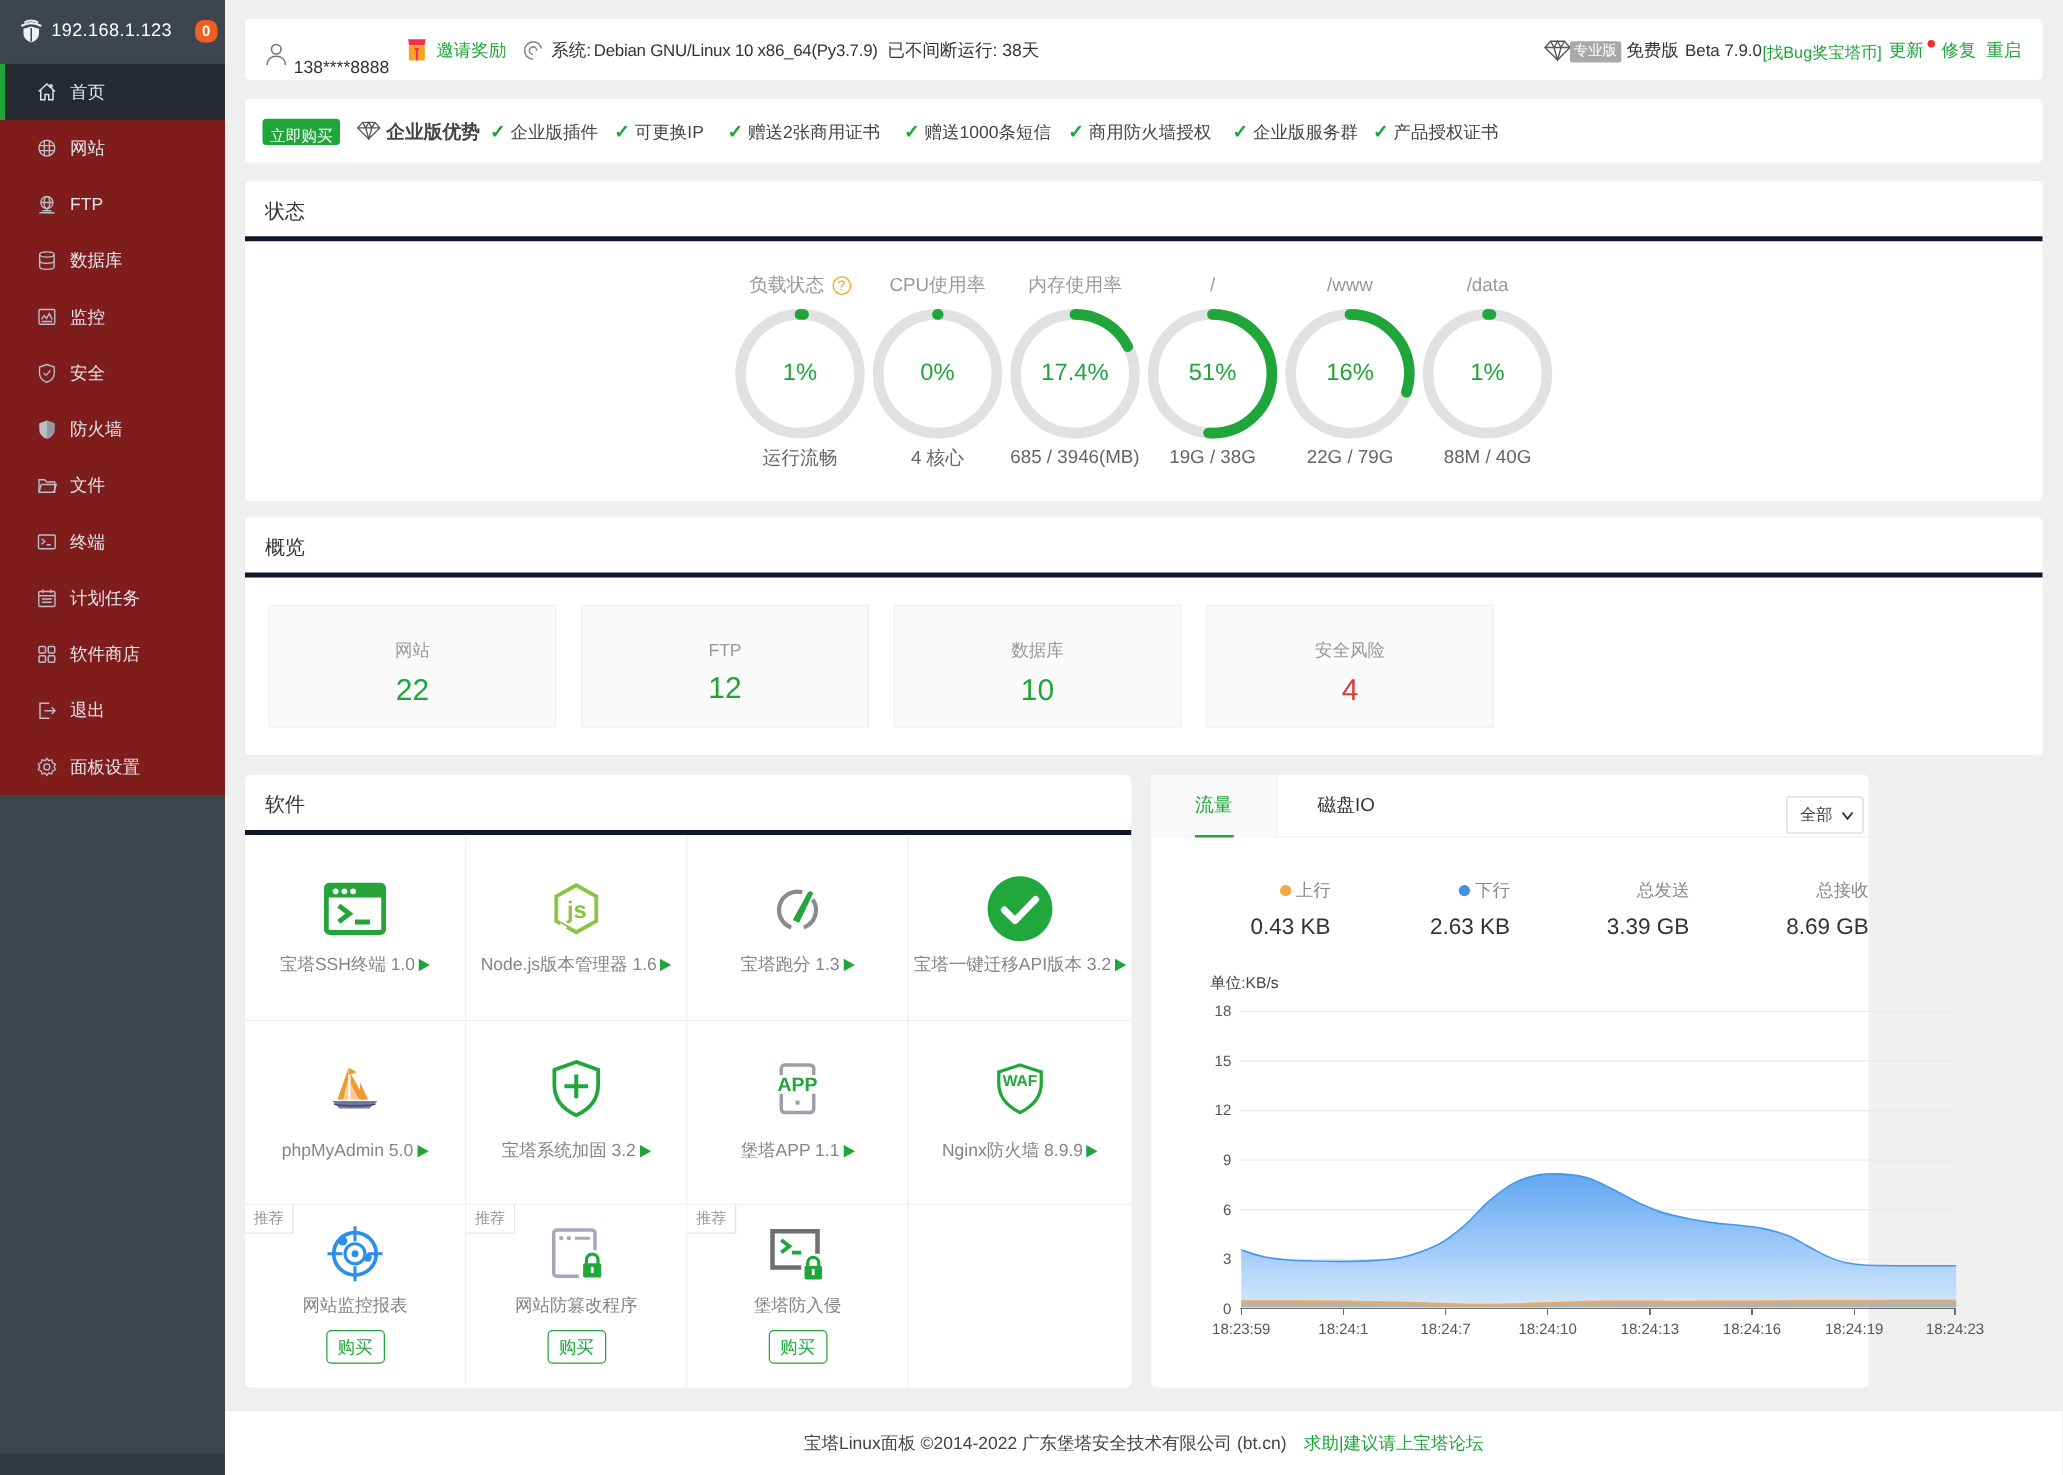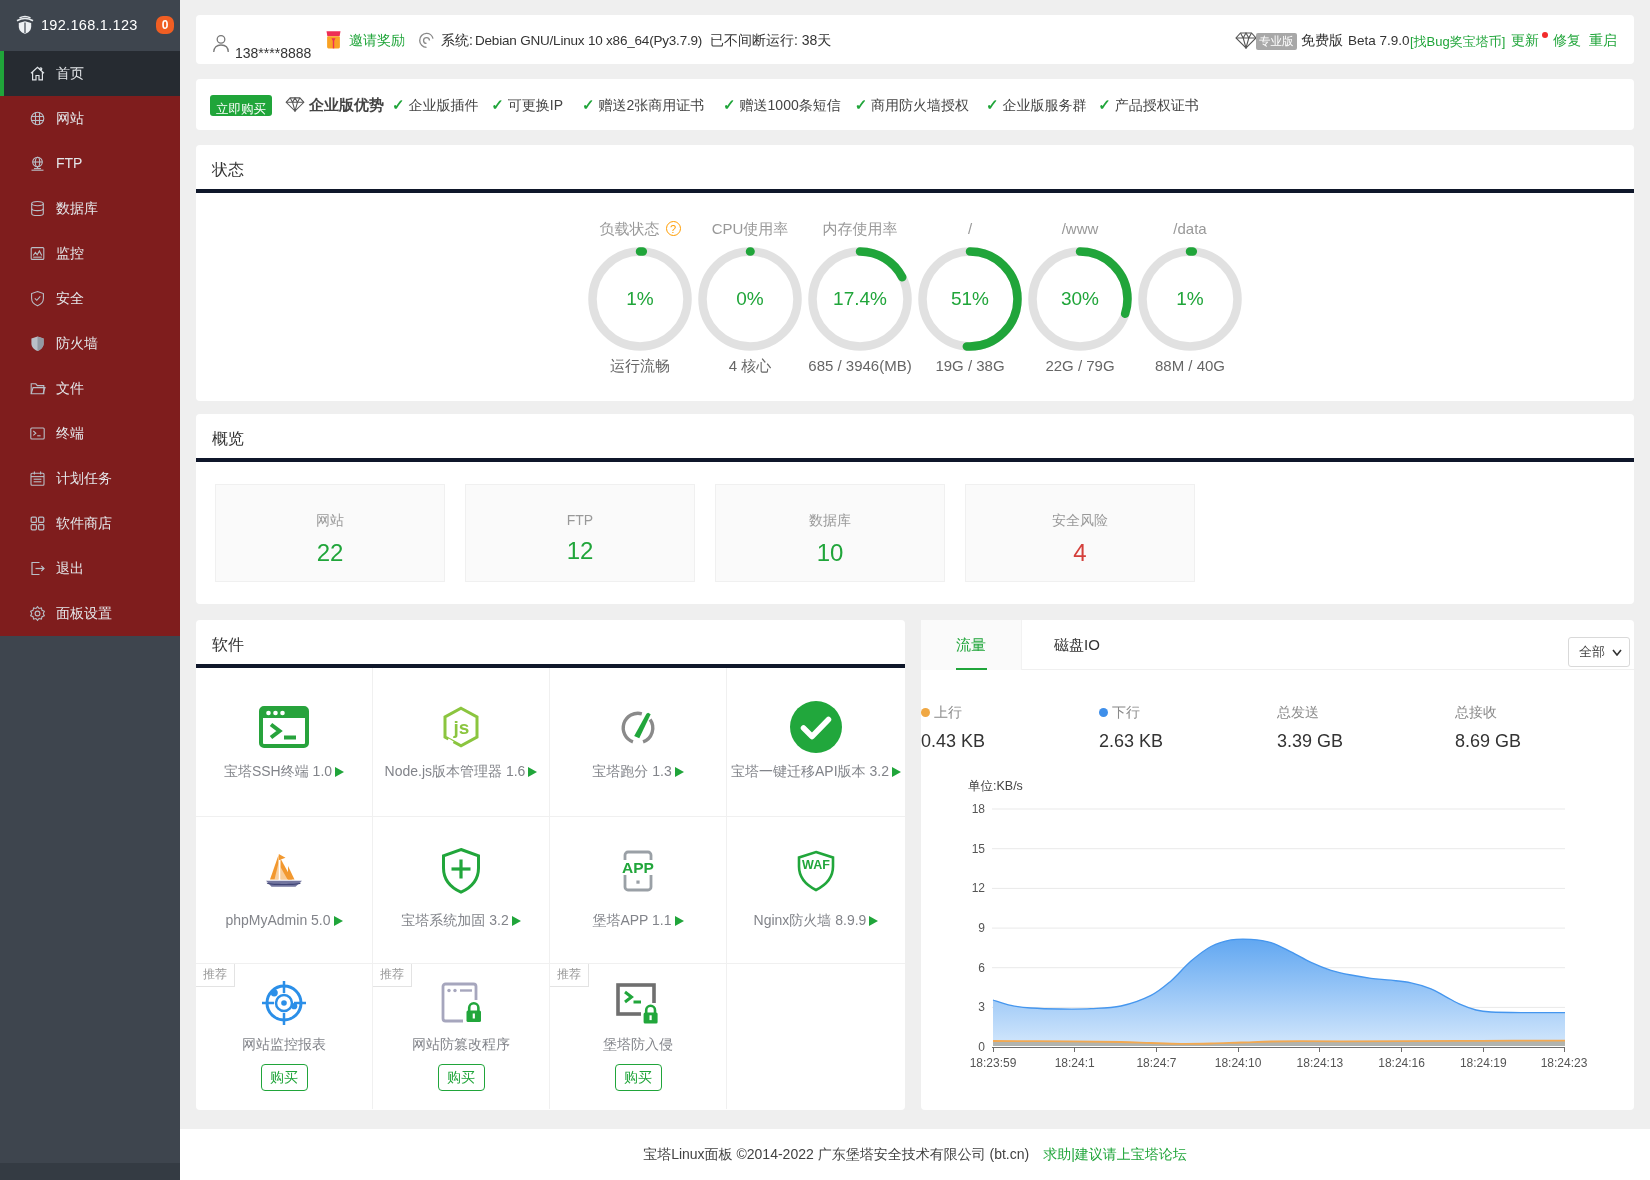--- a/index.html
+++ b/index.html
@@ -19,21 +19,21 @@
 .mi svg{position:absolute;left:29px;top:14px}
 .mi.act{background:#262b31;border-left:4px solid #20a53a;padding-left:52px}
 .mi.act svg{left:25px}
 
 .card{position:absolute;background:#fff;border-radius:4px}
 .c-top{left:196px;top:15px;width:1438px;height:49px}
 .c-promo{left:196px;top:79px;width:1438px;height:51px}
 .c-status{left:196px;top:145px;width:1438px;height:256px}
 .c-over{left:196px;top:414px;width:1438px;height:190px}
 .c-soft{left:196px;top:620px;width:709px;height:490px}
-.c-flow{left:921px;top:620px;width:713px;height:490px}
+.c-flow{left:921px;top:620px;width:574px;height:490px}
 .footer{position:absolute;left:180px;top:1129px;width:1470px;height:51px;background:#fff;text-align:center;font-size:14px;color:#424242;line-height:51px}
 .footer a{color:#20a53a;text-decoration:none;margin-left:14px}
 .ptitle{height:48px;line-height:49px;padding-left:16px;font-size:16px;color:#333;border-bottom:4px solid #0f172a}
 
 .gauge{width:110px;text-align:center;padding-top:26px}
 .glabel{font-size:15px;color:#999;height:20px;line-height:20px;margin-bottom:7px;white-space:nowrap}
 .ghelp{display:inline-block;width:15px;height:15px;border:1px solid #ff9d00;border-radius:50%;color:#ff9d00;font-size:11px;line-height:14px;text-align:center;vertical-align:1px;margin-left:2px}
 .gwrap{position:relative;width:106px;height:106px;margin:0 auto}
 .gpct{position:absolute;left:0;top:0;width:106px;height:106px;line-height:106px;font-size:19px;color:#20a53a}
 .gsub{margin-top:5px;font-size:15px;color:#666;white-space:nowrap}
@@ -59,21 +59,21 @@
 .rtag{position:absolute;left:0;top:0;padding:2px 7px 3px;border:1px solid #e3e3e3;border-top:none;border-left:none;font-size:12px;color:#999;background:#fff}
 
 .tabs{height:50px;border-bottom:1px solid #f0f0f0;position:relative}
 .tab{position:absolute;top:0;height:50px;line-height:50px;font-size:15px;text-align:center}
 .tab1{left:0;width:101px;background:#fafafa;color:#20a53a;border-right:1px solid #f2f2f2}
 .tab1:after{content:"";position:absolute;left:35px;bottom:0;width:31px;height:2px;background:#20a53a}
 .tab2{left:101px;width:110px;color:#333}
 .fsel{position:absolute;right:4px;top:17px;width:62px;height:30px;border:1px solid #d9d9d9;border-radius:3px;font-size:13px;color:#444;line-height:28px;padding-left:10px;background:#fff}
 .fsel svg{position:absolute;right:7px;top:11px}
 .fstats{display:flex;margin-top:34px}
-.fst{width:178px;text-align:left}
+.fst{width:178px;text-align:right}
 .fst .l{font-size:14px;color:#8a8a8a}
 .fst .v{margin-top:9px;font-size:18px;color:#333}
 .dot{display:inline-block;width:9px;height:9px;border-radius:50%;margin-right:4px;vertical-align:0px}
 </style>
 </head>
 <body>
 <div id="root">
 
   <div class="sidebar">
     <div class="menu">
@@ -246,21 +246,21 @@
               <circle cx="53" cy="53" r="47.5" fill="none" stroke="#e1e1e1" stroke-width="8.5"></circle>
               <circle cx="53" cy="53" r="47.5" fill="none" stroke="#20a53a" stroke-width="8.5" stroke-linecap="round" stroke-dasharray="152.2 298.5" transform="rotate(-90 53 53)"></circle>
             </svg><div class="gpct">51%</div></div>
         <div class="gsub">19G / 38G</div>
         </div>
       <div class="gauge">
           <div class="glabel">/www</div>
         <div class="gwrap"><svg width="106" height="106">
               <circle cx="53" cy="53" r="47.5" fill="none" stroke="#e1e1e1" stroke-width="8.5"></circle>
               <circle cx="53" cy="53" r="47.5" fill="none" stroke="#20a53a" stroke-width="8.5" stroke-linecap="round" stroke-dasharray="89.5 298.5" transform="rotate(-90 53 53)"></circle>
-            </svg><div class="gpct">30%</div></div>
+            </svg><div class="gpct">16%</div></div>
         <div class="gsub">22G / 79G</div>
         </div>
       <div class="gauge">
           <div class="glabel">/data</div>
         <div class="gwrap"><svg width="106" height="106">
               <circle cx="53" cy="53" r="47.5" fill="none" stroke="#e1e1e1" stroke-width="8.5"></circle>
               <circle cx="53" cy="53" r="47.5" fill="none" stroke="#20a53a" stroke-width="8.5" stroke-linecap="round" stroke-dasharray="2.9 298.5" transform="rotate(-90 53 53)"></circle>
             </svg><div class="gpct">1%</div></div>
         <div class="gsub">88M / 40G</div>
         </div>

